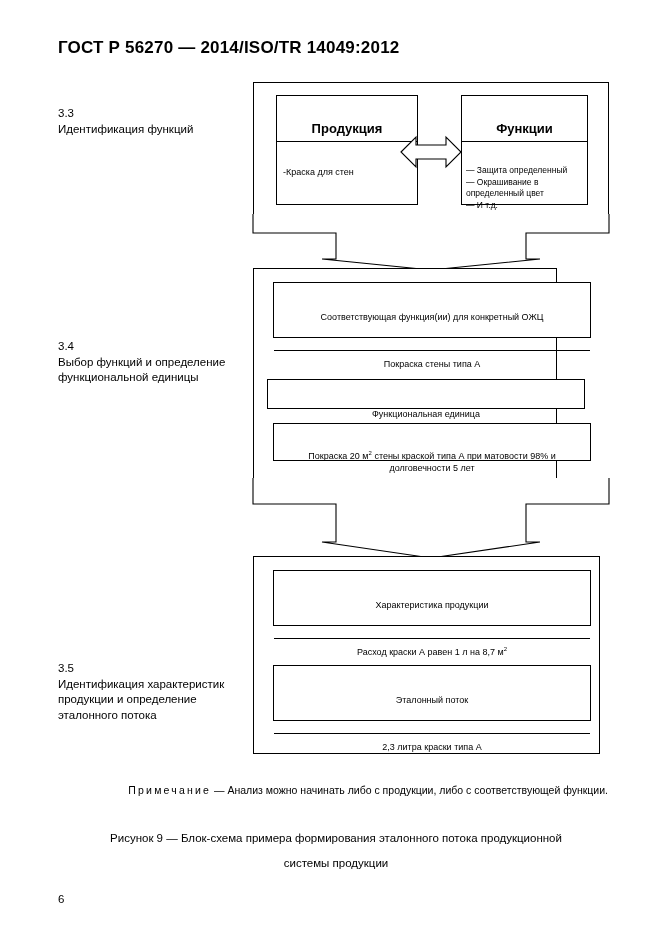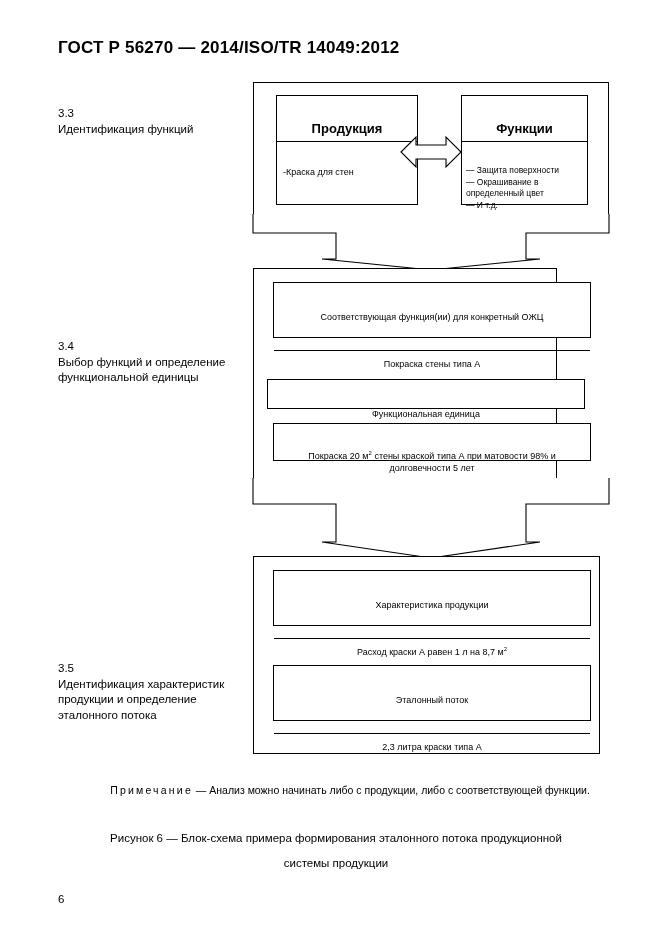--- a/index.html
+++ b/index.html
@@ -141,21 +141,21 @@
   }
 
   
   .note {
     position: absolute;
     left: 58px;
     top: 783px;
     width: 550px;
     font-size: 10.5px;
     line-height: 15px;
-    text-align: center;
+    text-align: right;
   }
   .note-word {
     letter-spacing: 2.2px;
   }
   .note-indent { display: inline-block; width: 34px; }
 
   .caption {
     position: absolute;
     left: 58px;
     top: 826px;
@@ -200,21 +200,21 @@
 
     <div class="inner-box" id="box-product">
       <div class="cell cell-title t">Продукция</div>
       <div class="cell cell-left b">-Краска для стен</div>
     </div>
 
     <div class="inner-box" id="box-functions">
       <div class="cell cell-title t">Функции</div>
       <div class="cell b" style="padding:0;align-items:flex-start;">
         <div class="fn-list">
-          <div>— Защита поверхности</div>
+          <div>— Защита определенный</div>
           <div>— Окрашивание в</div>
           <div>определенный цвет</div>
           <div>— И т.д.</div>
         </div>
       </div>
     </div>
   </div>
 
   <svg class="arrow-svg" id="arrow-bidir" viewBox="0 0 64 48">
     <polygon class="arrow-shape" points="2,24 17,9 17,17 47,17 47,9 62,24 47,39 47,31 17,31 17,39"></polygon>
@@ -265,19 +265,19 @@
     </div>
   </div>
 
   <div class="note">
     <span class="note-indent"></span><span class="note-word">Примечание</span>
     <span>—</span>
     <span>Анализ можно начинать либо с продукции, либо с соответствующей функции.</span>
   </div>
 
   <div class="caption">
-    <span>Рисунок 6 — Блок-схема примера формирования эталонного потока продукционной</span>
+    <span>Рисунок 9 — Блок-схема примера формирования эталонного потока продукционной</span>
     <span class="caption-line2">системы продукции</span>
   </div>
 
   <div class="page-num">6</div>
 
 </div>
 
 </body></html>

